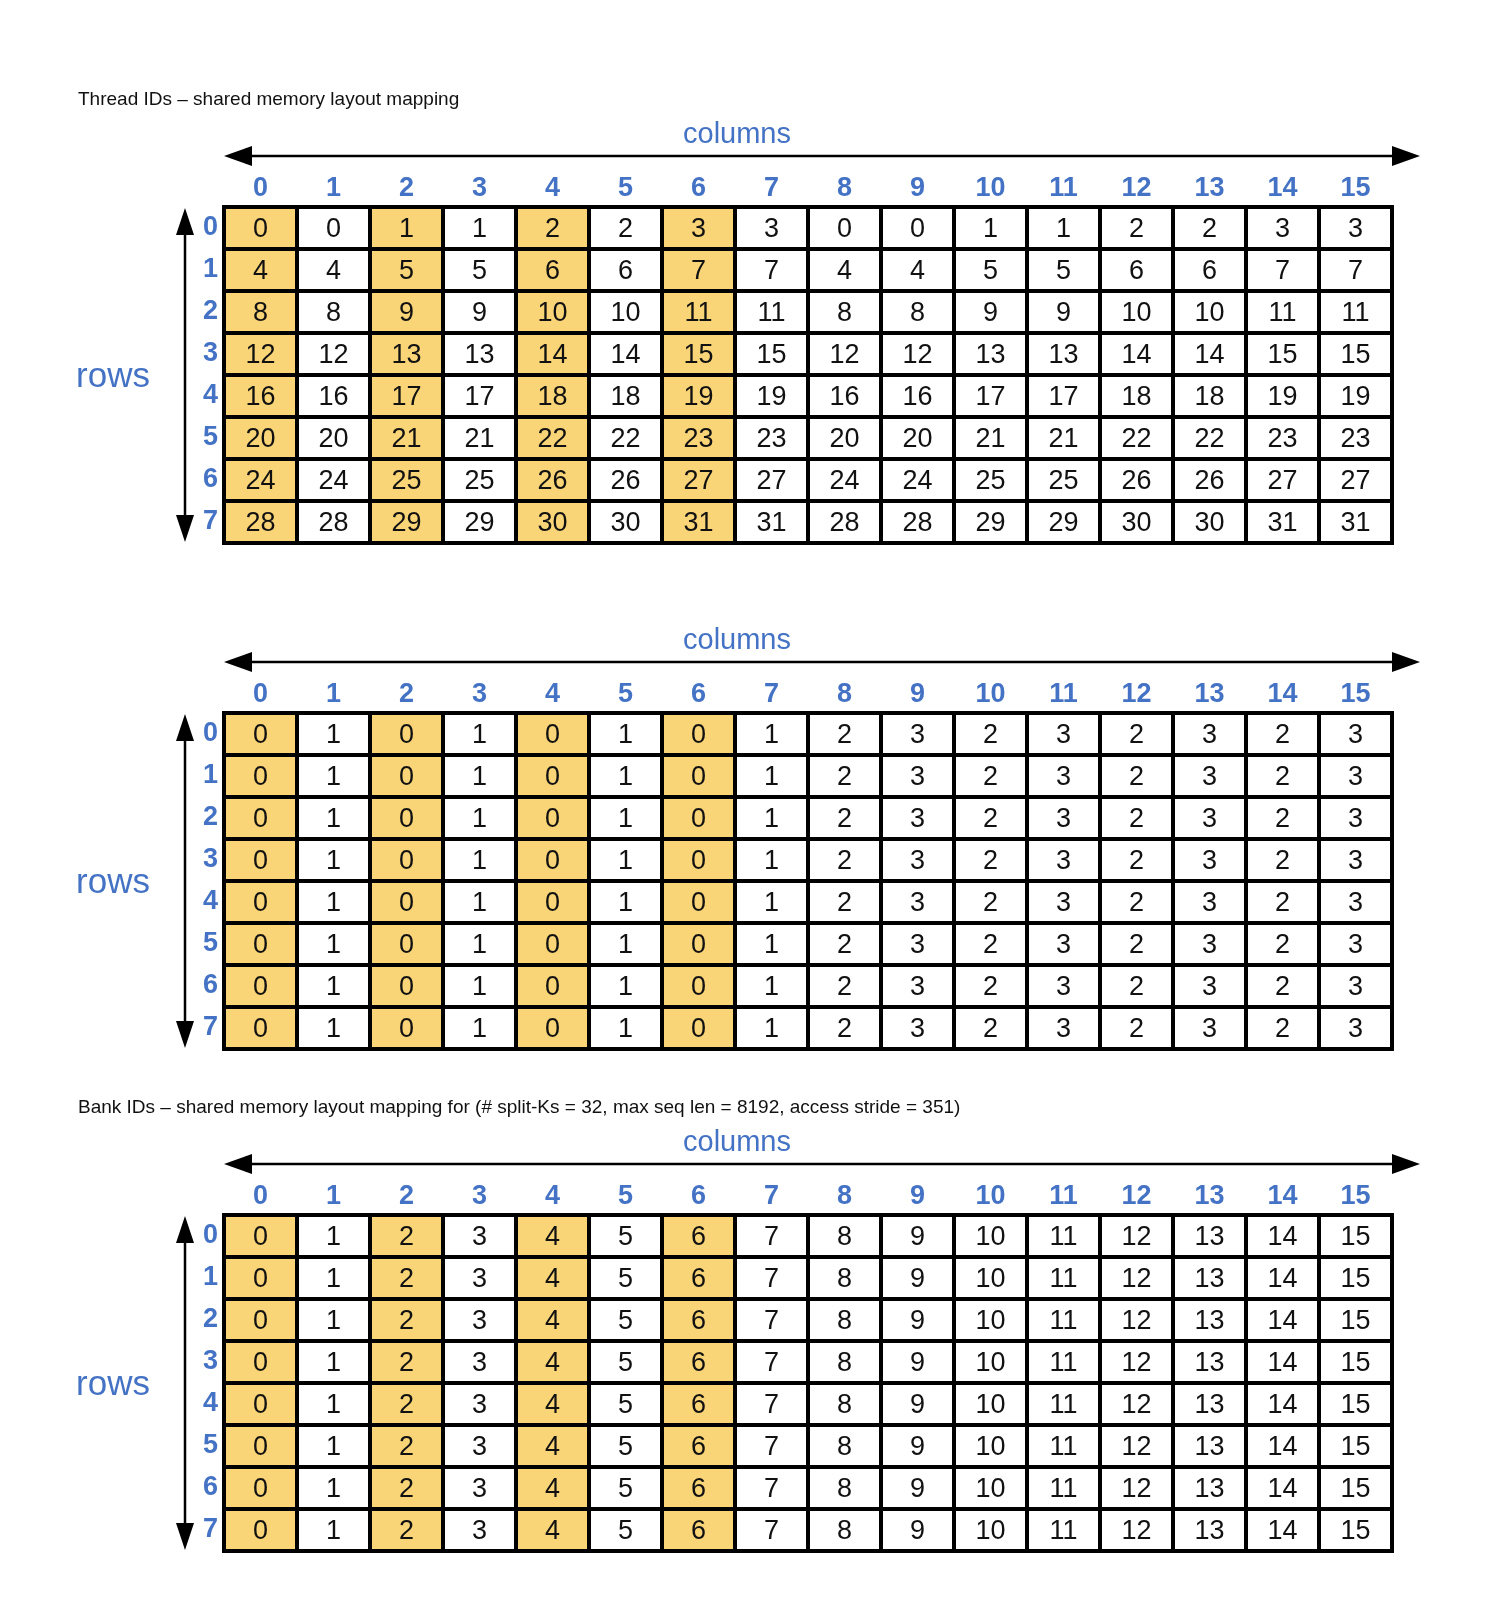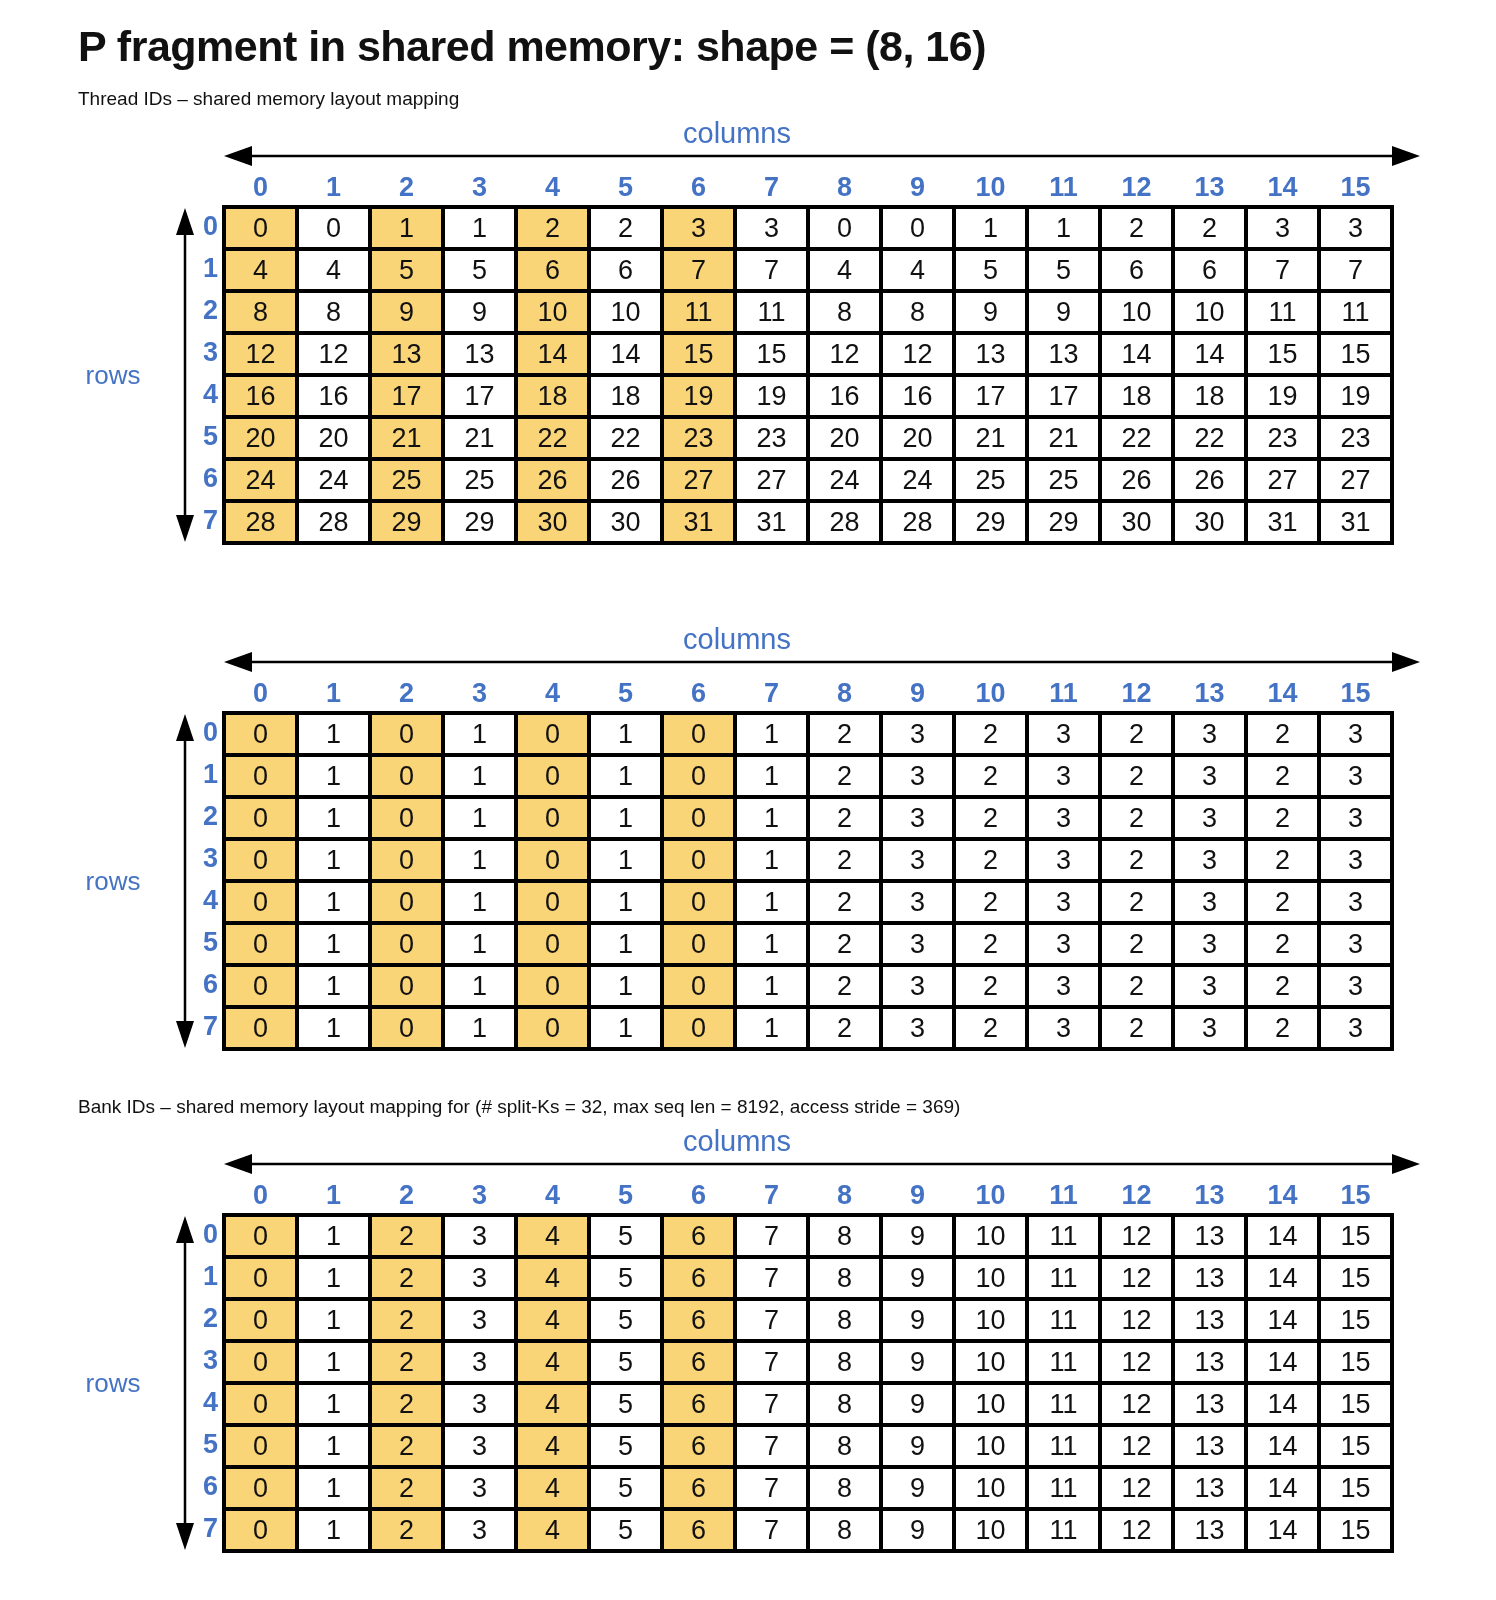--- a/index.html
+++ b/index.html
@@ -31,21 +31,21 @@
 
   .table-wrap { position:absolute; left:144px; top:117px; width:1012px; height:340px; }
 
   .columns-label {
     position:absolute; left:515px; top:-88px; transform:translateX(-50%);
     font-size:29px; line-height:32px; color:var(--blue,#4472C4); white-space:nowrap;
   }
   .rows-label {
     position:absolute; left:-152px; top:50%; transform:translateY(-50%);
     width:86px; text-align:center;
-    font-size:26px; color:var(--blue,#4472C4);
+    font-size:35px; color:var(--blue,#4472C4);
   }
 
   .harrow { position:absolute; left:-2px; top:-64px; width:1204px; height:30px; }
   .varrow { position:absolute; left:-55px; top:0; width:36px; height:340px; }
   .harrow line, .varrow line { stroke:#000; stroke-width:2.5; }
   .harrow polygon, .varrow polygon { fill:#000; }
 
   .col-headers {
     position:absolute; left:2px; top:-33px; height:30px;
     display:grid; grid-template-columns:repeat(16, 73px);
@@ -72,21 +72,20 @@
     display:flex; align-items:center; justify-content:center;
     font-size:27px; color:var(--ink,#111); background:#fff;
   }
   .cell.hl { background:var(--hl,#FAD578); }
 </style>
 </head>
 <body>
 
 <div class="page">
 
-  <h1 class="main-title">P fragment in shared memory: shape = (8, 16)</h1>
 
   <section class="mem-section s1">
     <h2 class="sec-title">Thread IDs – shared memory layout mapping</h2>
     <div class="table-wrap">
       <div class="columns-label">columns</div>
       <svg class="harrow" viewBox="0 0 1204 30">
         <polygon points="4,15 32,5 32,25"></polygon>
         <line x1="28" y1="15" x2="1176" y2="15"></line>
         <polygon points="1200,15 1172,5 1172,25"></polygon>
       </svg>
@@ -426,21 +425,21 @@
           <div class="cell">3</div>
           <div class="cell">2</div>
           <div class="cell">3</div>
           <div class="cell">2</div>
           <div class="cell">3</div>
         </div>
     </div>
   </section>
 
   <section class="mem-section s3">
-    <h2 class="sec-title">Bank IDs – shared memory layout mapping for (# split-Ks = 32, max seq len = 8192, access stride = 369)</h2>
+    <h2 class="sec-title">Bank IDs – shared memory layout mapping for (# split-Ks = 32, max seq len = 8192, access stride = 351)</h2>
     <div class="table-wrap">
       <div class="columns-label">columns</div>
       <svg class="harrow" viewBox="0 0 1204 30">
         <polygon points="4,15 32,5 32,25"></polygon>
         <line x1="28" y1="15" x2="1176" y2="15"></line>
         <polygon points="1200,15 1172,5 1172,25"></polygon>
       </svg>
       <div class="col-headers">
           <div class="col-header">0</div>
           <div class="col-header">1</div>

